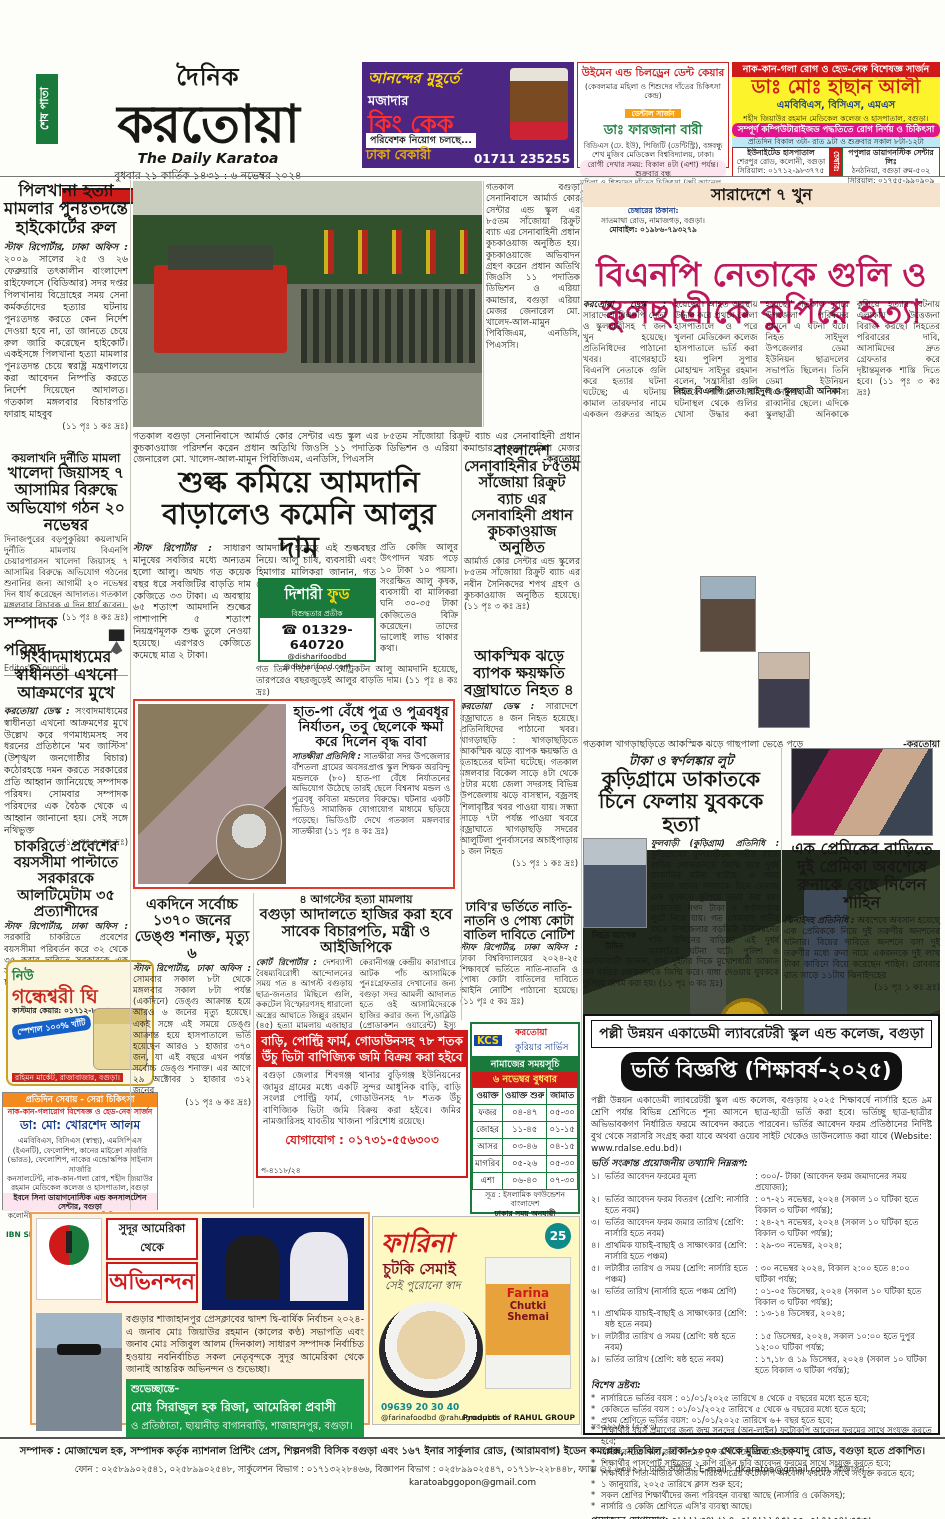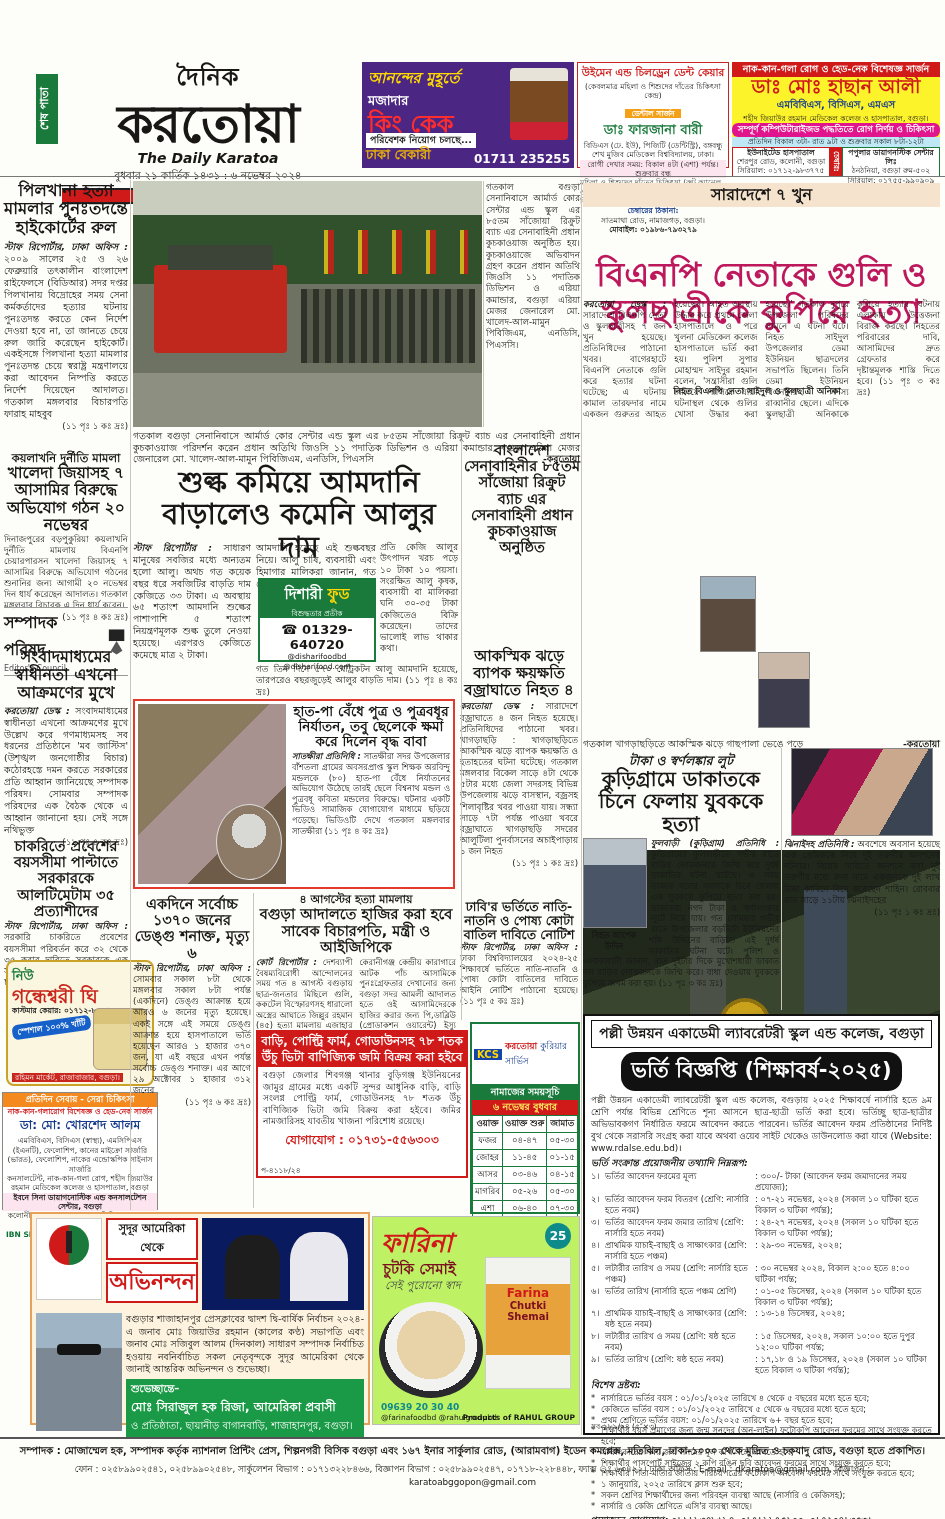--- a/index.html
+++ b/index.html
@@ -67,21 +67,21 @@
     <div style="position:absolute;right:4px;bottom:2px;font-size:12px;font-weight:bold;color:#fff;">01711 235255</div>
     <div class="ph" style="position:absolute;right:6px;top:6px;width:58px;height:72px;background:linear-gradient(180deg,#e8e3d8 0 18%,#7a4a22 18% 75%,#c23 75% 100%);border-radius:4px;"></div>
   </div>
 
   <div class="abs ad-dent ctr" style="left:577px;top:62px;width:152px;height:106px;padding:2px;">
     <div style="font-size:10.5px;font-weight:bold;color:#d01a1a;">উইমেন এন্ড চিলড্রেন ডেন্ট কেয়ার</div>
     <div class="tiny">(কেবলমাত্র মহিলা ও শিশুদের দাঁতের চিকিৎসা কেন্দ্র)</div>
     <div class="tiny" style="background:#f4a118;color:#fff;font-weight:bold;display:inline-block;padding:0 6px;">ডেন্টাল সার্জন</div>
     <div style="font-size:13px;font-weight:bold;color:#1a7a3c;">ডাঃ ফারজানা বারী</div>
     <div class="tiny">বিডিএস (ঢে. ইউ), পিজিটি (ডেন্টিস্ট্রি), বঙ্গবন্ধু শেখ মুজিব মেডিকেল বিশ্ববিদ্যালয়, ঢাকা।</div>
-    <div class="tiny" style="background:#fde5ef;">রোগী দেখার সময়: বিকাল ৪টা (এশা) পর্যন্ত। শুক্রবার বন্ধ</div>
+    <div class="tiny" style="background:#fde5ef;border-radius:7px;">রোগী দেখার সময়: বিকাল ৪টা (এশা) পর্যন্ত। শুক্রবার বন্ধ</div>
     <div class="tiny" style="text-align:left;color:#444;">
       <div>মহিলা ও শিশুদের দাঁতের চিকিৎসা (রুট ক্যানেল ও ফিলিং)</div>
       <div>ডিজিটাল এক্স-রে করার ব্যবস্থা রয়েছে</div>
     </div>
     <div class="tiny" style="font-weight:bold;color:#143a8c;">চেম্বারের ঠিকানা:</div>
     <div class="tiny">সাতমাথা রোড, নামাজগড়, বগুড়া।</div>
     <div class="tiny" style="font-weight:bold;">মোবাইল: ০১৯৮৬-৭৯৩২৭৯</div>
   </div>
 
   <div class="abs ad-hasan ctr" style="left:732px;top:62px;width:208px;height:106px;">
@@ -171,20 +171,23 @@
   </div>
   <div class="abs cap jst" style="left:133px;top:430px;width:447px;">
     <span>গতকাল বগুড়া সেনানিবাসে আর্মার্ড কোর সেন্টার এন্ড স্কুল এর ৮৫তম সাঁজোয়া রিক্রুট ব্যাচ এর সেনাবাহিনী প্রধান কুচকাওয়াজ পরিদর্শন করেন প্রধান অতিথি জিওসি ১১ পদাতিক ডিভিশন ও এরিয়া কমান্ডার, বগুড়া এরিয়া মেজর জেনারেল মো. খালেদ-আল-মামুন পিবিজিএম, এনডিসি, পিএসসি</span> <b style="float:right;">-করতোয়া</b>
   </div>
 
   <div class="abs body-txt" style="left:486px;top:182px;width:94px;height:244px;font-size:8.8px;">গতকাল বগুড়া সেনানিবাসে আর্মার্ড কোর সেন্টার এন্ড স্কুল এর ৮৫তম সাঁজোয়া রিক্রুট ব্যাচ এর সেনাবাহিনী প্রধান কুচকাওয়াজ অনুষ্ঠিত হয়। কুচকাওয়াজে অভিবাদন গ্রহণ করেন প্রধান অতিথি জিওসি ১১ পদাতিক ডিভিশন ও এরিয়া কমান্ডার, বগুড়া এরিয়া মেজর জেনারেল মো. খালেদ-আল-মামুন পিবিজিএম, এনডিসি, পিএসসি।</div>
 
   <div class="abs hl ctr" style="left:140px;top:466px;width:318px;font-size:29px;">শুল্ক কমিয়ে আমদানি বাড়ালেও কমেনি আলুর দাম</div>
 
   <div class="abs hl ctr" style="left:464px;top:442px;width:116px;font-size:14.5px;">বাংলাদেশ সেনাবাহিনীর ৮৫তম সাঁজোয়া রিক্রুট ব্যাচ এর সেনাবাহিনী প্রধান কুচকাওয়াজ অনুষ্ঠিত</div>
+  <div class="abs body-txt" style="left:464px;top:556px;width:116px;font-size:8.8px;">
+    <span>আর্মার্ড কোর সেন্টার এন্ড স্কুলের ৮৫তম সাঁজোয়া রিক্রুট ব্যাচ এর নবীন সৈনিকদের শপথ গ্রহণ ও কুচকাওয়াজ অনুষ্ঠিত হয়েছে।</span> <span class="ref">(১১ পৃঃ ৩ কঃ দ্রঃ)</span>
+  </div>
 
   <div class="abs body-txt" style="left:133px;top:542px;width:118px;height:152px;">
     <span class="byline">স্টাফ রিপোর্টার :</span> <span>সাধারণ মানুষের সবজির মধ্যে অন্যতম হলো আলু। অথচ গত কয়েক বছর ধরে সবজিটির বাড়তি দাম কেজিতে ৩৩ টাকা। এ অবস্থায় ৬৫ শতাংশ আমদানি শুল্কের পাশাপাশি ৫ শতাংশ নিয়ন্ত্রণমূলক শুল্ক তুলে নেওয়া হয়েছে। এরপরও কেজিতে কমেছে মাত্র ২ টাকা।</span>
   </div>
   <div class="abs body-txt" style="left:256px;top:542px;width:120px;height:34px;">আমদানি হয়েছে এই শুল্কবছর নিয়ে। আলু চাষি, ব্যবসায়ী এবং হিমাগার মালিকরা জানান, গত মৌসুমে</div>
   <div class="abs body-txt" style="left:380px;top:542px;width:78px;height:152px;font-size:8.8px;">প্রতি কেজি আলুর উৎপাদন খরচ পড়ে ১০ টাকা ১০ পয়সা। সংরক্ষিত আলু কৃষক, ব্যবসায়ী বা মালিকরা ঘনি ৩০-৩৫ টাকা কেজিতেও বিক্রি করেছেন। তাদের ভালোই লাভ থাকার কথা।</div>
   <div class="abs body-txt" style="left:256px;top:664px;width:202px;height:30px;font-size:8.8px;">
     <span>গত তিন দিনে ৫৭০ মেট্রিকটন আলু আমদানি হয়েছে, তারপরেও বছরজুড়েই আলুর বাড়তি দাম।</span> <span>(১১ পৃঃ ৪ কঃ দ্রঃ)</span>
   </div>
 
@@ -256,36 +259,37 @@
       <div class="ph" style="float:left;width:62px;height:88px;background:linear-gradient(180deg,#b8c2c8 0 30%,#4a5568 30% 100%);border:1px solid #888;margin:0 4px 2px 0;"></div>
       <div class="cap ctr" style="float:left;clear:left;width:62px;font-size:8.4px;font-weight:bold;margin-right:4px;">নিহত আশেক উদিন</div>
       <div class="body-txt" style="font-size:8.4px;">
         <span class="byline">ফুলবাড়ী (কুড়িগ্রাম) প্রতিনিধি :</span> <span>কুড়িগ্রামের ফুলবাড়ীতে গভীর রাতে বাড়ির লোকজনকে জিম্মি করে দুর্ধর্ষ ডাকাতির ঘটনা ঘটেছে। এ সময় ডাকাত দলের সদস্যকে চিনে ফেলায় এক যুবককে কুপিয়ে হত্যা করা হয়। ডাকাতরা নগদ টাকা ও স্বর্ণালংকার লুটে নিয়ে যায়। গত সোমবার গভীর রাতে উপজেলার বড়ভিটা ইউনিয়নের শফি উদ্দিনের বাড়িতে এই দুর্ধর্ষ ডাকাতির ঘটনা ঘটে। পুলিশ ও এলাকাবাসী জানান, রাত দুইটার দিকে মুখোশধারী ডাকাত দল বাড়ির লোকজনকে জিম্মি করে। বাধা দেওয়ায় যুবককে কুপিয়ে জখম করা হয়।</span> <span>(১১ পৃঃ ৩ কঃ দ্রঃ)</span>
       </div>
     </div>
   </div>
 
   <div class="abs" style="left:784px;top:748px;width:156px;">
     <div class="ph" style="margin:0 auto;width:140px;height:86px;background:linear-gradient(120deg,#2a2430 0 20%,#a8184e 20% 48%,#caa88e 48% 72%,#3b4452 72% 100%);border:1px solid #888;"></div>
+    <div class="hl ctr" style="font-size:16px;margin-top:4px;">এক প্রেমিকের বাড়িতে দুই প্রেমিকা অবশেষে রুনাকে বেছে নিলেন শাহিন</div>
     <div class="body-txt" style="font-size:8.7px;margin-top:3px;"><span class="byline">ঝিনাইদহ প্রতিনিধি :</span> <span>অবশেষে অবসান হয়েছে এক প্রেমিককে নিয়ে দুই তরুণীর অনশনের ঘটনার। বিয়ের দাবিতে অনশনে বসা দুই তরুণীর মধ্যে রুনা নামে একজনকে দুই লাখ টাকা কাবিনে বিয়ে করেছেন শাহিন। রোববার রাত সাড়ে ১১টায় ঝিনাইদহের</span></div>
     <div class="ref">(১১ পৃঃ ১ কঃ দ্রঃ)</div>
   </div>
 
   <div class="abs" style="left:256px;top:1030px;width:212px;height:148px;border:2px solid #d01a1a;background:#fff;">
     <div class="ctr" style="background:#d01a1a;color:#fff;font-weight:bold;font-size:12px;line-height:1.3;padding:2px 0;">
       <div>বাড়ি, পোল্ট্রি ফার্ম, গোডাউনসহ ৭৮ শতক</div>
         <div>উঁচু ভিটা বাণিজ্যিক জমি বিক্রয় করা হইবে</div>
     </div>
     <div class="body-txt" style="font-size:9px;padding:3px 5px;">বগুড়া জেলার শিবগঞ্জ থানার বুড়িগঞ্জ ইউনিয়নের জামুর গ্রামের মধ্যে একটি সুন্দর আধুনিক বাড়ি, বাড়ি সংলগ্ন পোল্ট্রি ফার্ম, গোডাউনসহ ৭৮ শতক উঁচু বাণিজ্যিক ভিটা জমি বিক্রয় করা হইবে। জমির নামজারিসহ যাবতীয় খাজনা পরিশোধ রয়েছে।</div>
     <div style="font-size:12px;font-weight:bold;color:#d01a1a;text-align:center;">যোগাযোগ : ০১৭৩১-৫৫৬৩০৩</div>
     <div class="tiny" style="position:absolute;left:3px;bottom:1px;">প-৪১১৮/২৪</div>
   </div>
 
   <div class="abs" style="left:470px;top:1022px;width:110px;height:192px;border:2px solid #1a7a3c;background:#fff;">
-    <div style="display:flex;align-items:center;gap:3px;padding:15px 2px;border-bottom:1px solid #1a7a3c;">
+    <div style="display:flex;align-items:center;gap:13px;padding:1px 2px;border-bottom:1px solid #1a7a3c;">
       <span style="background:#1444a8;color:#ffd900;font-size:10px;font-weight:bold;padding:0 3px;">KCS</span>
       <span style="font-size:9px;font-weight:bold;color:#d01a1a;"><span>করতোয়া</span> <span style="color:#143a8c;font-weight:normal;">কুরিয়ার সার্ভিস</span></span>
     </div>
     <div class="ctr" style="background:#1a7a3c;color:#fff;font-size:9.5px;font-weight:bold;">নামাজের সময়সূচি</div>
     <div class="ctr" style="background:#d01a1a;color:#ffe95e;font-size:9.5px;font-weight:bold;">৬ নভেম্বর বুধবার</div>
     <table class="prayer">
       <thead>
           <tr>
         <th>ওয়াক্ত</th>
         <th>ওয়াক্ত শুরু</th>
@@ -351,21 +355,21 @@
         <div class="jst" style="font-size:9.3px;line-height:1.35;">বগুড়ার শাজাহানপুর প্রেসক্লাবের দ্বাদশ দ্বি-বার্ষিক নির্বাচন ২০২৪-এ জনাব মোঃ জিয়াউর রহমান (কালের কণ্ঠ) সভাপতি এবং জনাব মোঃ সজিবুল আলম (দিনকাল) সাধারণ সম্পাদক নির্বাচিত হওয়ায় নবনির্বাচিত সকল নেতৃবৃন্দকে সুদূর আমেরিকা থেকে জানাই আন্তরিক অভিনন্দন ও শুভেচ্ছা।</div>
         <div style="background:#1a9a46;color:#fff;padding:2px 5px;margin-top:3px;">
           <div style="font-size:10px;font-weight:bold;">শুভেচ্ছান্তে–</div>
           <div style="font-size:12px;font-weight:bold;">মোঃ সিরাজুল হক রিজা, আমেরিকা প্রবাসী</div>
           <div style="font-size:10px;">ও প্রতিষ্ঠাতা, ছায়ানীড় বাগানবাড়ি, শাজাহানপুর, বগুড়া।</div>
         </div>
       </div>
     </div>
   </div>
 
-  <div class="abs" style="left:372px;top:1216px;width:208px;height:209px;border:1px solid #bbb;background:#bef264;">
+  <div class="abs" style="left:372px;top:1216px;width:208px;height:209px;border:1px solid #bbb;background:#fef9c3;">
     <div style="position:absolute;left:8px;top:6px;font-size:26px;font-weight:bold;color:#d01a1a;font-style:italic;">ফারিনা</div>
     <div style="position:absolute;left:10px;top:40px;font-size:15px;font-weight:bold;color:#7a1020;">চুটকি সেমাই</div>
     <div style="position:absolute;left:12px;top:60px;font-size:11px;font-style:italic;color:#444;">সেই পুরোনো স্বাদ</div>
     <div style="position:absolute;right:8px;top:6px;width:26px;height:26px;border-radius:50%;background:#0f8a8a;color:#fff;font-size:12px;font-weight:bold;line-height:26px;text-align:center;">25</div>
     <div class="ph" style="position:absolute;left:6px;bottom:26px;width:104px;height:96px;border-radius:50%;background:radial-gradient(circle at 50% 45%,#e8d3a8 0 46%,#f2f2f0 46% 62%,#2a2a2e 62% 100%);"></div>
     <div class="ph ctr" style="position:absolute;right:8px;top:40px;width:84px;height:130px;background:linear-gradient(180deg,#f2f2ee 0 20%,#e8a23c 20% 75%,#f2f2ee 75% 100%);border:1px solid #ccc;">
       <div style="font-size:12px;font-weight:bold;color:#d01a1a;margin-top:28px;">Farina</div>
       <div style="font-size:10px;font-weight:bold;color:#7a1020;">Chutki</div>
       <div style="font-size:10px;font-weight:bold;color:#7a1020;">Shemai</div>
     </div>

